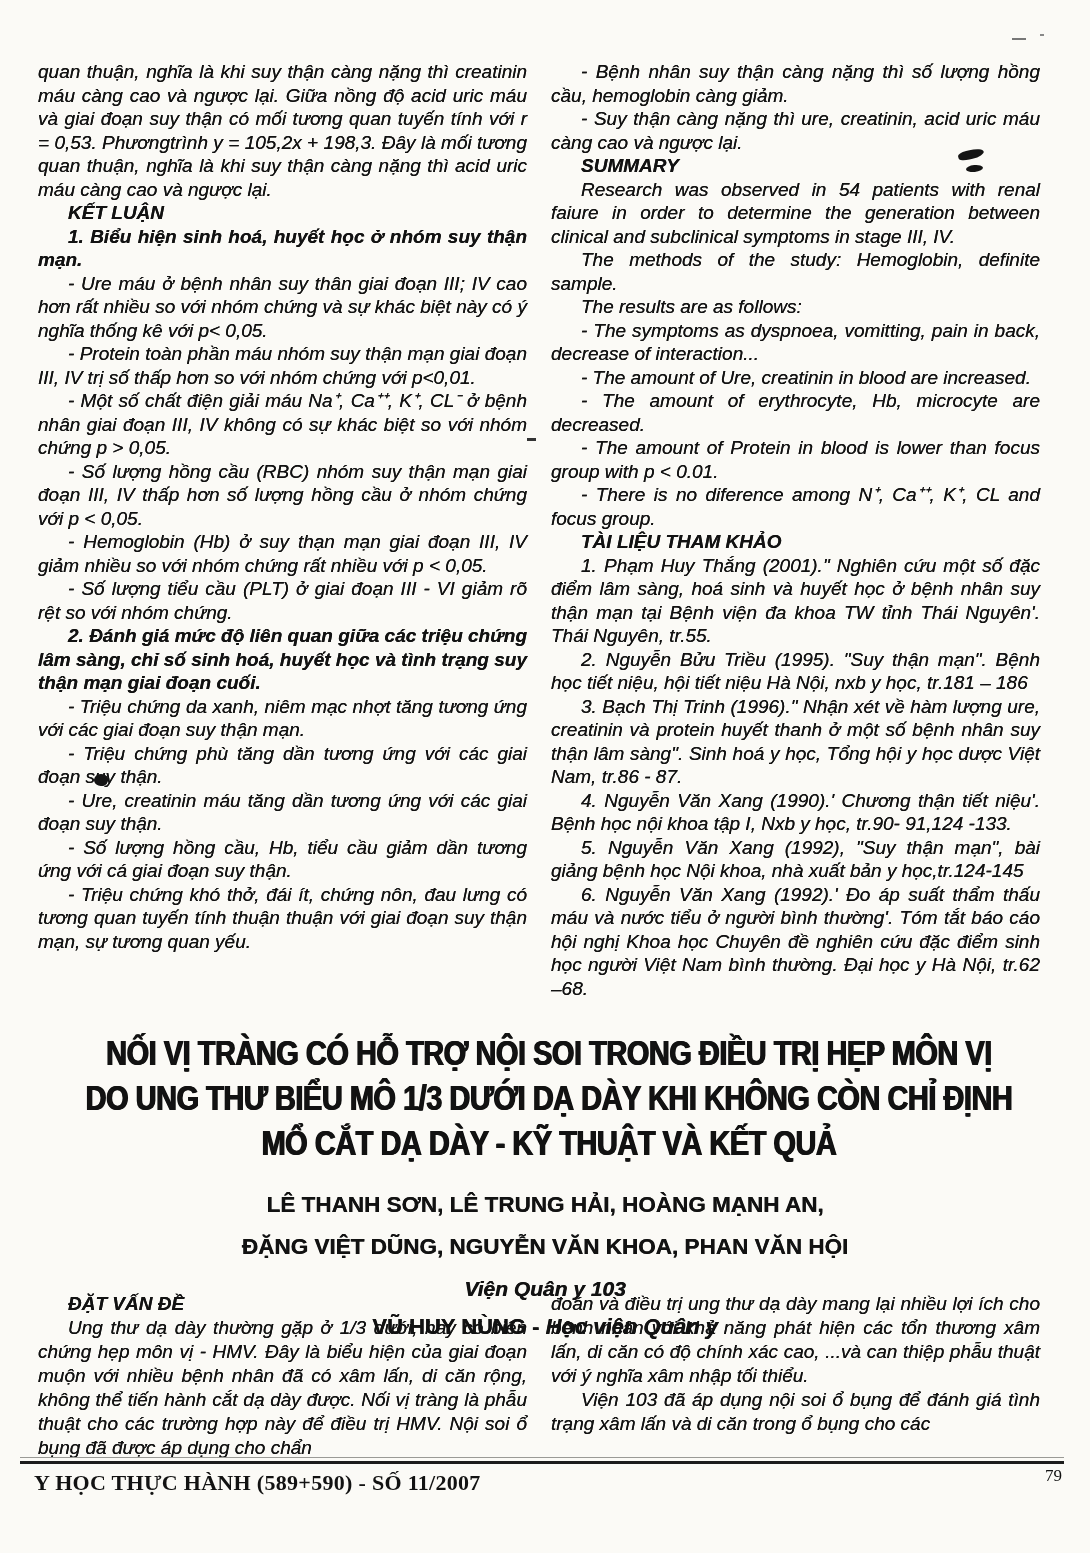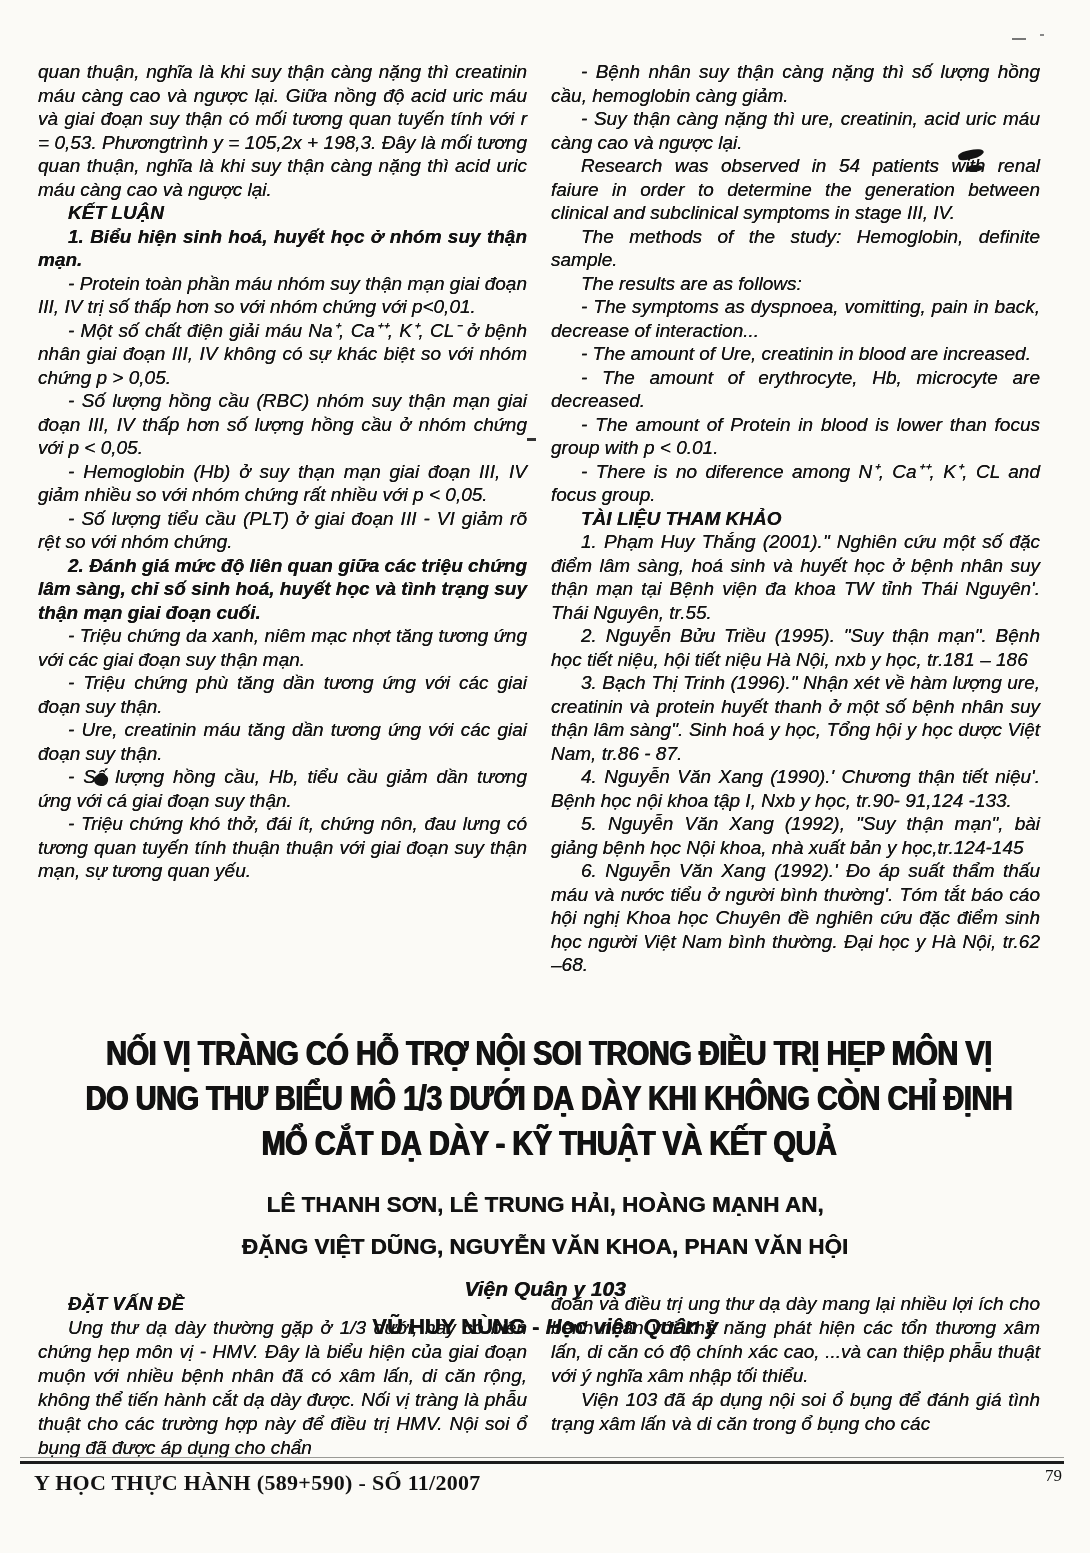--- a/index.html
+++ b/index.html
@@ -75,35 +75,37 @@
 </head>
 <body>
 
 <div class="page">
 
   <div class="topsec">
     <div class="col">
         <p class="blk ni">quan thuận, nghĩa là khi suy thận càng nặng thì creatinin máu càng cao và ngược lại. Giữa nồng độ acid uric máu và giai đoạn suy thận có mối tương quan tuyến tính với r = 0,53. Phươngtrình y = 105,2x + 198,3. Đây là mối tương quan thuận, nghĩa là khi suy thận càng nặng thì acid uric máu càng cao và ngược lại.</p>
         <p class="blk hd">KẾT LUẬN</p>
         <p class="blk hd">1. Biểu hiện sinh hoá, huyết học ở nhóm suy thận mạn.</p>
+        <p class="blk">- Ure máu ở bệnh nhân suy thân giai đoạn III; IV cao hơn rất nhiều so với nhóm chứng và sự khác biệt này có ý nghĩa thống kê với p&lt; 0,05.</p>
         <p class="blk">- Protein toàn phần máu nhóm suy thận mạn giai đoạn III, IV trị số thấp hơn so với nhóm chứng với p&lt;0,01.</p>
         <p class="blk">- Một số chất điện giải máu Na⁺, Ca⁺⁺, K⁺, CL⁻ ở bệnh nhân giai đoạn III, IV không có sự khác biệt so với nhóm chứng p &gt; 0,05.</p>
         <p class="blk">- Số lượng hồng cầu (RBC) nhóm suy thận mạn giai đoạn III, IV thấp hơn số lượng hồng cầu ở nhóm chứng với p &lt; 0,05.</p>
         <p class="blk">- Hemoglobin (Hb) ở suy thạn mạn giai đoạn III, IV giảm nhiều so với nhóm chứng rất nhiều với p &lt; 0,05.</p>
         <p class="blk">- Số lượng tiểu cầu (PLT) ở giai đoạn III - VI giảm rõ rệt so với nhóm chứng.</p>
         <p class="blk hd">2. Đánh giá mức độ liên quan giữa các triệu chứng lâm sàng, chỉ số sinh hoá, huyết học và tình trạng suy thận mạn giai đoạn cuối.</p>
         <p class="blk">- Triệu chứng da xanh, niêm mạc nhợt tăng tương ứng với các giai đoạn suy thận mạn.</p>
         <p class="blk">- Triệu chứng phù tăng dần tương ứng với các giai đoạn suy thận.</p>
         <p class="blk">- Ure, creatinin máu tăng dần tương ứng với các giai đoạn suy thận.</p>
         <p class="blk">- Số lượng hồng cầu, Hb, tiểu cầu giảm dần tương ứng với cá giai đoạn suy thận.</p>
         <p class="blk">- Triệu chứng khó thở, đái ít, chứng nôn, đau lưng có tương quan tuyến tính thuận thuận với giai đoạn suy thận mạn, sự tương quan yếu.</p>
       </div>
     <div class="col">
         <p class="blk">- Bệnh nhân suy thận càng nặng thì số lượng hồng cầu, hemoglobin càng giảm.</p>
         <p class="blk">- Suy thận càng nặng thì ure, creatinin, acid uric máu càng cao và ngược lại.</p>
+        <p class="blk hd">SUMMARY</p>
         <p class="blk">Research was observed in 54 patients with renal faiure in order to determine the generation between clinical and subclinical symptoms in stage III, IV.</p>
         <p class="blk">The methods of the study: Hemoglobin, definite sample.</p>
         <p class="blk">The results are as follows:</p>
         <p class="blk">- The symptoms as dyspnoea, vomitting, pain in back, decrease of interaction...</p>
         <p class="blk">- The amount of Ure, creatinin in blood are increased.</p>
         <p class="blk">- The amount of erythrocyte, Hb, microcyte are decreased.</p>
         <p class="blk">- The amount of Protein in blood is lower than focus group with p &lt; 0.01.</p>
         <p class="blk">- There is no diference among N⁺, Ca⁺⁺, K⁺, CL and focus group.</p>
         <p class="blk hd">TÀI LIỆU THAM KHẢO</p>
         <p class="blk">1. Phạm Huy Thắng (2001)." Nghiên cứu một số đặc điểm lâm sàng, hoá sinh và huyết học ở bệnh nhân suy thận mạn tại Bệnh viện đa khoa TW tỉnh Thái Nguyên'. Thái Nguyên, tr.55.</p>

